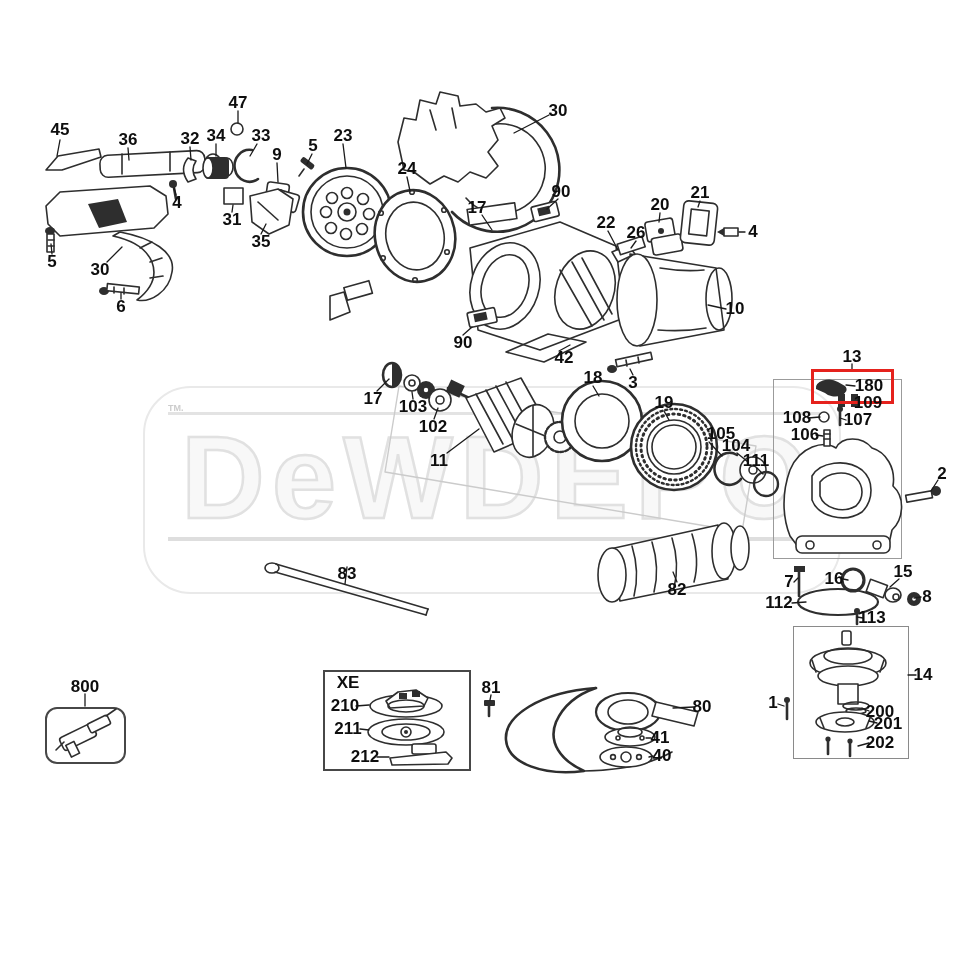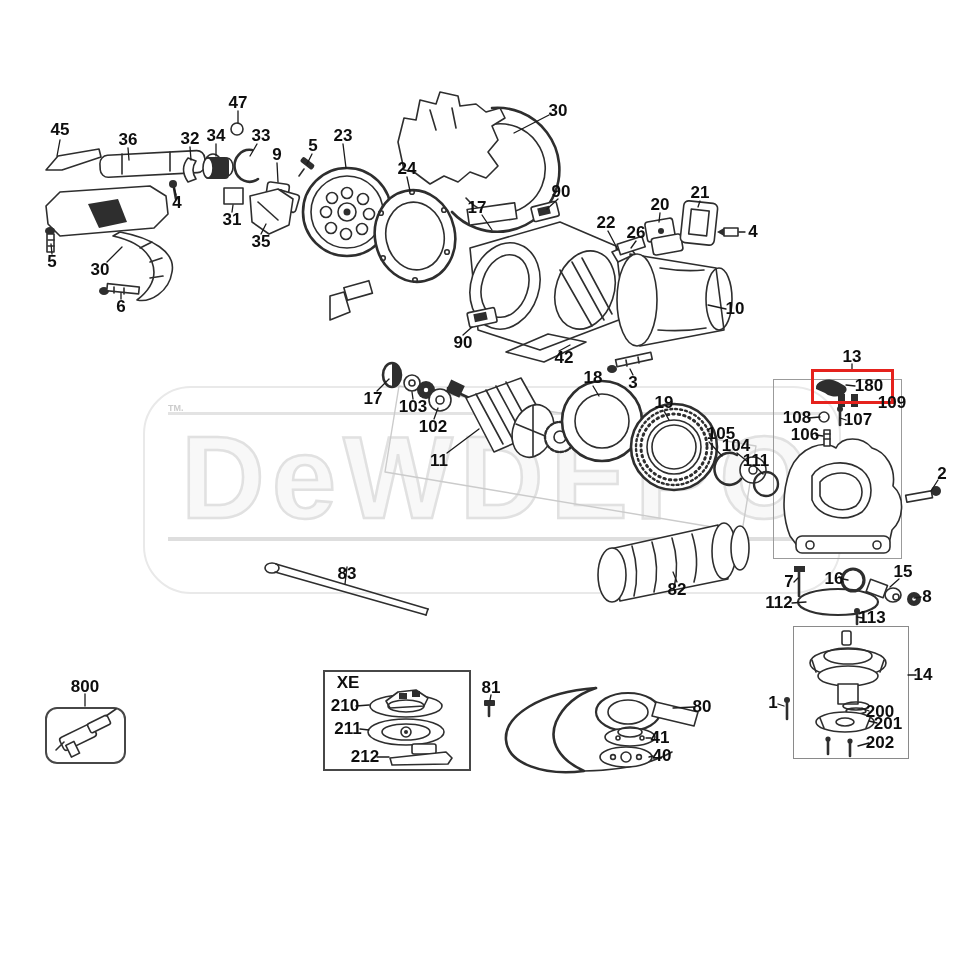--- a/index.html
+++ b/index.html
@@ -503,21 +503,21 @@
       <span class="plabel" style="left: 413px; top: 407px;">103</span>
       <span class="plabel" style="left: 433px; top: 427px;">102</span>
       <span class="plabel" style="left: 439px; top: 461px;">11</span>
       <span class="plabel" style="left: 593px; top: 378px;">18</span>
       <span class="plabel" style="left: 664px; top: 403px;">19</span>
       <span class="plabel" style="left: 708px; top: 434px; padding-left: 26px;">105</span>
       <span class="plabel" style="left: 736px; top: 446px;">104</span>
       <span class="plabel" style="left: 756px; top: 461px;">111</span>
       <span class="plabel" style="left: 852px; top: 357px;">13</span>
       <span class="plabel" style="left: 869px; top: 386px;">180</span>
-      <span class="plabel" style="left: 868px; top: 403px; margin-left: 24px;">109</span>
+      <span class="plabel" style="left: 868px; top: 403px;">109</span>
       <span class="plabel" style="left: 797px; top: 418px;">108</span>
       <span class="plabel" style="left: 858px; top: 420px;">107</span>
       <span class="plabel" style="left: 805px; top: 435px;">106</span>
       <span class="plabel" style="left: 942px; top: 474px;">2</span>
       <span class="plabel" style="left: 347px; top: 574px;">83</span>
       <span class="plabel" style="left: 677px; top: 590px;">82</span>
       <span class="plabel" style="left: 789px; top: 582px;">7</span>
       <span class="plabel" style="left: 834px; top: 579px;">16</span>
       <span class="plabel" style="left: 903px; top: 572px;">15</span>
       <span class="plabel" style="left: 927px; top: 597px;">8</span>

